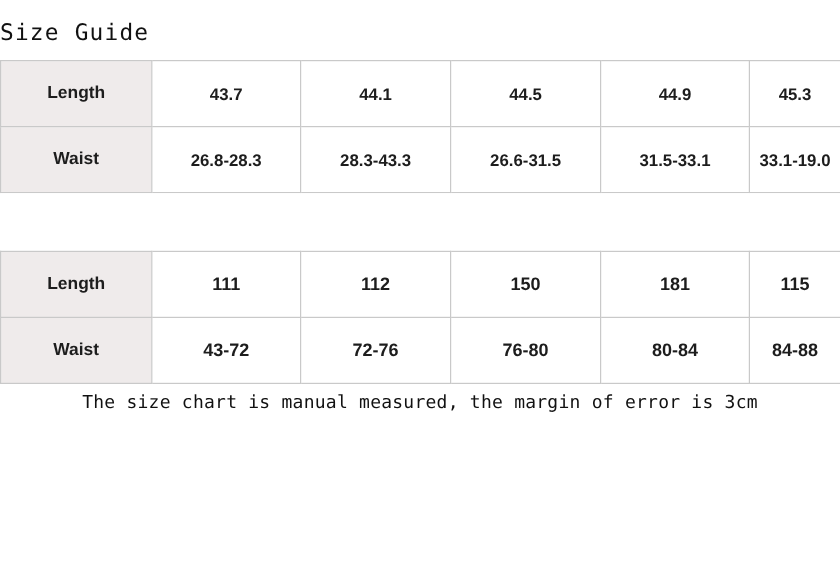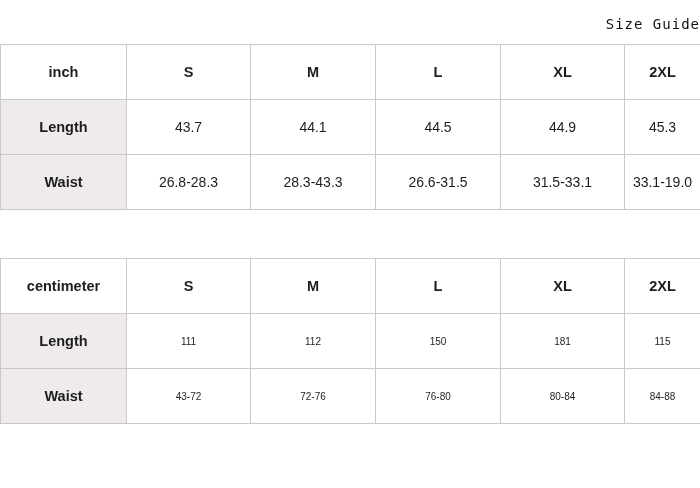--- a/index.html
+++ b/index.html
@@ -14,41 +14,41 @@
     color: #1a1a1a;
     overflow: hidden;
   }
   .page {
     position: relative;
     width: 700px;
     height: 488px;
     box-sizing: border-box;
   }
   .title {
-    text-align: right;
+    text-align: left;
     font-family: "DejaVu Sans Mono", monospace;
-    font-size: 14px;
+    font-size: 19px;
     letter-spacing: 1px;
     color: #111111;
     padding-top: 16px;
     padding-bottom: 12px;
   }
   table.size-table {
     width: 700px;
     border-collapse: collapse;
     table-layout: fixed;
   }
   table.size-table td,
   table.size-table th {
     border: 1px solid #c9c9c9;
     height: 54px;
     text-align: center;
     vertical-align: middle;
     font-size: 14px;
-    font-weight: normal;
+    font-weight: bold;
     color: #1d1d1d;
     padding: 0 2px;
     overflow: hidden;
     white-space: nowrap;
   }
   table.size-table tr.header-row th {
     font-weight: bold;
     font-size: 14.5px;
     background: #ffffff;
   }
@@ -80,48 +80,40 @@
   .footnote {
     font-family: "DejaVu Sans Mono", monospace;
     font-size: 15px;
     text-align: center;
     color: #111111;
     line-height: 1.35;
     padding-top: 5px;
     letter-spacing: 0.2px;
   }
   .cm-values td.val {
-    font-size: 10px;
+    font-size: 15px;
   }
 </style>
 </head>
 <body>
 
 <div class="page">
 
   <div class="title">Size Guide</div>
 
   <table class="size-table">
     <colgroup>
       <col class="c-label">
         <col class="c-s">
         <col class="c-m">
         <col class="c-l">
         <col class="c-xl">
         <col class="c-xxl">
     </colgroup>
     <tbody>
-      <tr class="header-row">
-        <th class="corner-label">inch</th>
-        <th>S</th>
-        <th>M</th>
-        <th>L</th>
-        <th>XL</th>
-        <th>2XL</th>
-      </tr>
       <tr>
         <td class="row-label">Length</td>
         <td class="val">43.7</td>
         <td class="val">44.1</td>
         <td class="val">44.5</td>
         <td class="val">44.9</td>
         <td class="val">45.3</td>
       </tr>
       <tr>
         <td class="row-label">Waist</td>
@@ -139,41 +131,34 @@
   <table class="size-table">
     <colgroup>
       <col class="c-label">
         <col class="c-s">
         <col class="c-m">
         <col class="c-l">
         <col class="c-xl">
         <col class="c-xxl">
     </colgroup>
     <tbody>
-      <tr class="header-row">
-        <th class="corner-label">centimeter</th>
-        <th>S</th>
-        <th>M</th>
-        <th>L</th>
-        <th>XL</th>
-        <th>2XL</th>
-      </tr>
       <tr class="cm-values">
         <td class="row-label">Length</td>
         <td class="val">111</td>
         <td class="val">112</td>
         <td class="val">150</td>
         <td class="val">181</td>
         <td class="val">115</td>
       </tr>
       <tr class="cm-values">
         <td class="row-label">Waist</td>
         <td class="val">43-72</td>
         <td class="val">72-76</td>
         <td class="val">76-80</td>
         <td class="val">80-84</td>
         <td class="val">84-88</td>
       </tr>
     </tbody>
   </table>
 
+  <div class="footnote">The size chart is manual measured, the margin of error is 3cm</div>
 
 </div>
 
 </body></html>

